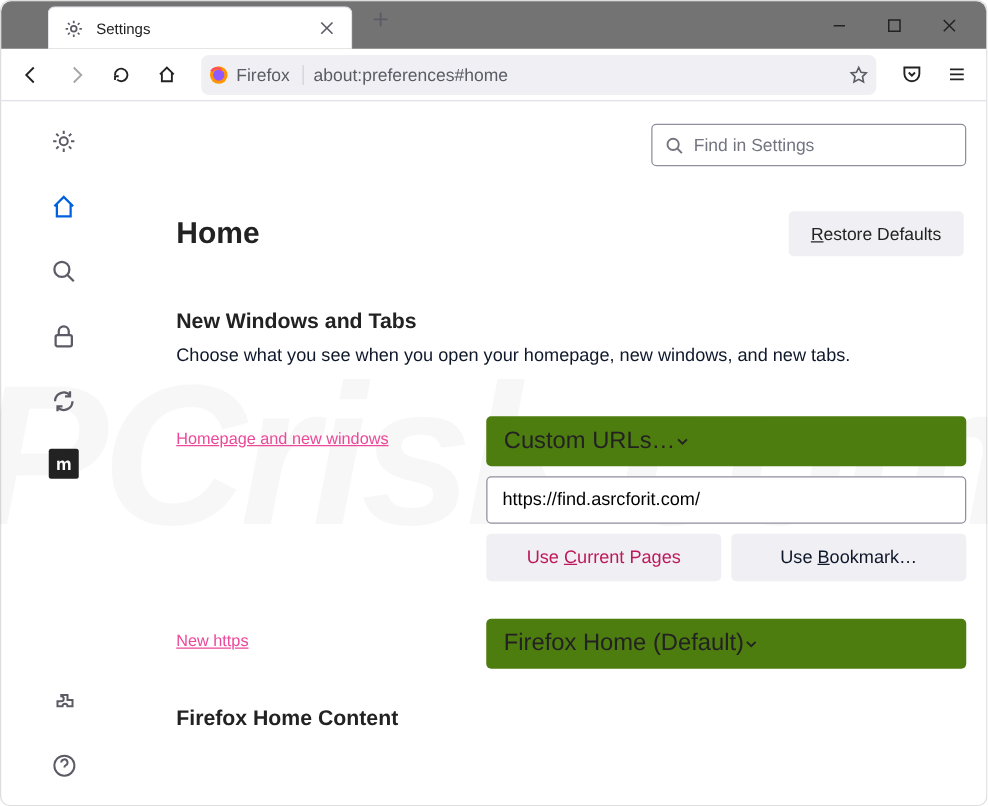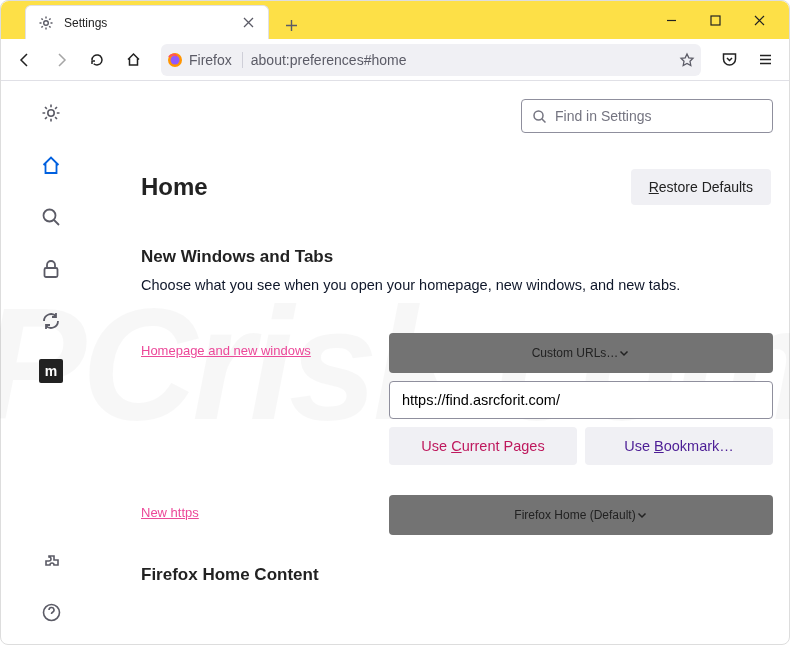--- a/index.html
+++ b/index.html
@@ -1,21 +1,21 @@
 <!DOCTYPE html>
 <html><head>
   <meta charset="utf-8">
   <style>
     * { margin: 0; padding: 0; box-sizing: border-box; font-family: "Segoe UI", Arial, sans-serif; }
     body { background: #fff; width: 790px; height: 645px; overflow: hidden; position: relative; }
     
     .window-frame { border: 1px solid #ddd; width: 790px; height: 645px; border-radius: 8px; background: #fff; position: relative; }
     
     
-    .tab-bar { display: flex; align-items: flex-end; height: 38px; background: #fde047; border-top-left-radius: 8px; border-top-right-radius: 8px; padding-left: 24px; }
+    .tab-bar { display: flex; align-items: flex-start; height: 38px; background: #737373; border-top-left-radius: 8px; border-top-right-radius: 8px; padding-left: 37px; }
     .tab { display: flex; align-items: center; background: #fff; height: 34px; padding: 0 12px; border-radius: 6px 6px 0 0; width: 244px; margin-top: 4px; gap: 10px; border: 1px solid #e0e0e6; border-bottom: none; }
     .tab-title { flex: 1; font-size: 12px; color: #222; }
     .tab-close { width: 16px; height: 16px; display: flex; align-items: center; justify-content: center; cursor: pointer; }
     .new-tab-btn { width: 28px; height: 28px; display: flex; align-items: center; justify-content: center; margin-left: 8px; cursor: pointer; border-radius: 4px; }
     .window-controls { position: absolute; right: 8px; top: 0; display: flex; height: 38px; align-items: center; }
     .win-btn { width: 44px; height: 32px; display: flex; align-items: center; justify-content: center; cursor: pointer; }
     
     
     .toolbar { display: flex; align-items: center; height: 42px; padding: 0 8px; gap: 4px; border-bottom: 1px solid #e0e0e6; }
     .tb-btn { width: 32px; height: 32px; display: flex; align-items: center; justify-content: center; border-radius: 4px; cursor: pointer; }
@@ -49,24 +49,24 @@
     .restore-btn .ul { text-decoration: underline; }
     
     .section-heading { font-size: 17px; font-weight: 600; color: #222; margin-top: 42px; padding-left: 40px; }
     .section-desc { font-size: 14.5px; color: #0f172a; margin-top: 10px; padding-left: 40px; }
     
     .form-rows { padding-left: 40px; margin-top: 40px; }
     .form-row { display: flex; align-items: flex-start; gap: 20px; margin-bottom: 30px; }
     .form-label { width: 228px; font-size: 13px; color: #ec4899; padding-top: 10px; text-decoration: underline; }
     .form-controls { flex: 1; display: flex; flex-direction: column; gap: 8px; }
     
-    .dropdown { background: #737373; height: 40px; border-radius: 4px; display: flex; align-items: center; justify-content: center; padding: 0 14px; font-size: 12px; cursor: pointer; color: #222; }
+    .dropdown { background: #4d7c0f; height: 40px; border-radius: 4px; display: flex; align-items: center; justify-content: flex-start; padding: 0 14px; font-size: 19px; cursor: pointer; color: #222; }
     .text-input { height: 38px; border: 1px solid #8f8f9d; border-radius: 4px; padding: 0 12px; font-size: 14.5px; outline: none; width: 100%; }
     .btn-row { display: flex; gap: 8px; }
-    .btn-half { flex: 1; background: #f0f0f4; height: 38px; border: none; border-radius: 4px; font-size: 14.5px; cursor: pointer; color: #4c1d95; }
+    .btn-half { flex: 1; background: #f0f0f4; height: 38px; border: none; border-radius: 4px; font-size: 14.5px; cursor: pointer; color: #0f172a; }
     .btn-half.disabled { color: #be185d; cursor: default; }
     .btn-half .ul { text-decoration: underline; }
     
     .fhc { font-size: 17px; font-weight: 600; color: #222; padding-left: 40px; margin-top: 10px; }
     
     svg { display: block; }
   </style>
 </head>
 <body>
 

